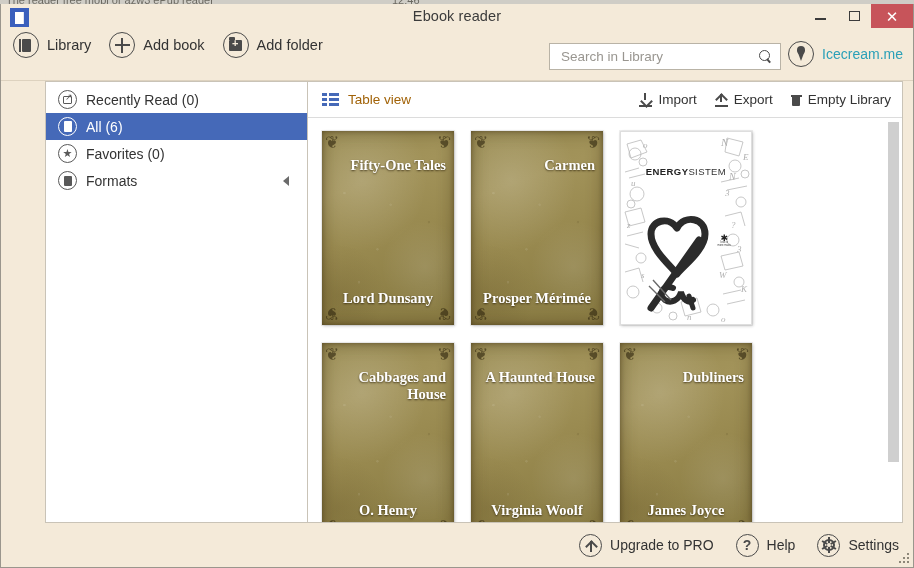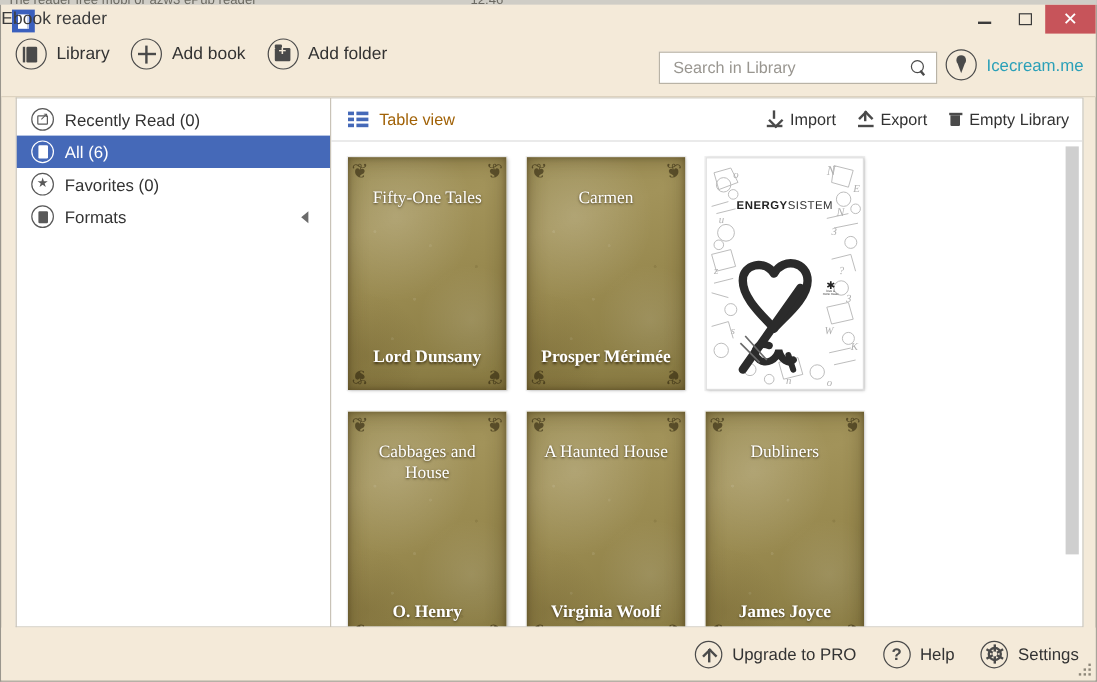--- a/index.html
+++ b/index.html
@@ -58,20 +58,21 @@
     position: relative;
   }
   #app-icon .page::after {
     content: ""; position: absolute; right: -3px; top: 0;
     width: 3px; height: 12px;
     background: #3a5fbd;
     border-left: 1px solid #dfe5f5;
   }
   #window-title {
     position: absolute; left: 0; right: 0; top: 4px;
+    text-align: center;
     font-size: 14.5px; color: #3b3b3b;
     letter-spacing: .1px;
     pointer-events: none;
   }
   .wbtn {
     position: absolute; top: 0;
     height: 24px;
     display: flex; align-items: center; justify-content: center;
     cursor: default;
   }
@@ -164,20 +165,21 @@
   .g-cone .cone { position: absolute; left: 2.5px; top: 7px; width: 0; height: 0;
     border-left: 3px solid transparent; border-right: 3px solid transparent; border-top: 8px solid #4a4a4a; }
   #icecream-label { font-size: 14px; }
 
   
   #body {
     flex: 1 1 auto;
     display: flex;
     padding: 0 10px 0 12px;
     overflow: hidden;
+    margin-left: 32px;
   }
   #sidebar {
     width: 262px; flex: 0 0 262px;
     background: #ffffff;
     border: 1px solid #c9c3b7;
     border-right: none;
     display: flex; flex-direction: column;
     position: relative;
   }
   .side-list { padding-top: 4px; }
@@ -240,21 +242,21 @@
   .g-tableview {
     width: 17px; height: 13px; margin-right: 9px;
     display: grid;
     grid-template-columns: 5px 10px;
     grid-template-rows: 3px 3px 3px;
     gap: 2px;
   }
   .g-tableview i { background: #4569b8; display: block; }
   #table-view-label { font-size: 13.5px; color: #a16207; }
   .ct-actions { margin-left: auto; display: flex; align-items: center; }
-  .ct-action { display: flex; align-items: flex-start; margin-left: 18px; cursor: default; }
+  .ct-action { display: flex; align-items: center; margin-left: 18px; cursor: default; }
   .ct-action span { font-size: 13.5px; color: #333; }
   .g-import, .g-export { width: 13px; height: 14px; position: relative; margin-right: 6px; }
   .g-import::before {
     content: ""; position: absolute; left: 5px; top: 0; width: 2px; height: 7px; background: #4a4a4a;
   }
   .g-import::after {
     content: ""; position: absolute; left: 2.4px; top: 4.2px;
     width: 7px; height: 7px;
     border-right: 2px solid #4a4a4a; border-bottom: 2px solid #4a4a4a;
     transform: rotate(45deg);
@@ -325,23 +327,23 @@
     position: absolute; inset: 0;
     box-shadow: inset 0 0 16px rgba(60,45,15,.45), inset 0 0 4px rgba(40,30,8,.40);
   }
   .orn { position: absolute; font-size: 17px; line-height: 1; color: rgba(48,38,14,.62); z-index: 2; }
   .orn-tl { left: 3px; top: 3px; }
   .orn-tr { right: 3px; top: 3px; transform: scaleX(-1); }
   .orn-bl { left: 3px; bottom: 3px; transform: scaleY(-1); }
   .orn-br { right: 3px; bottom: 3px; transform: scale(-1,-1); }
   .book-title {
     position: absolute; left: 8px; right: 8px; top: 26px;
-    text-align: center; z-index: 3;
+    text-align: right; z-index: 3;
     font-family: "Liberation Serif", serif;
-    font-weight: normal; font-size: 14.5px; line-height: 17px;
+    font-weight: bold; font-size: 14.5px; line-height: 17px;
     color: #ffffff;
     text-shadow: 0 1px 2px rgba(40,30,8,.75);
   }
   .book-author {
     position: absolute; left: 8px; right: 8px; bottom: 18px;
     text-align: center; z-index: 3;
     font-family: "Liberation Serif", serif;
     font-weight: bold; font-size: 14.5px; line-height: 17px;
     color: #ffffff;
     text-shadow: 0 1px 2px rgba(40,30,8,.75);

